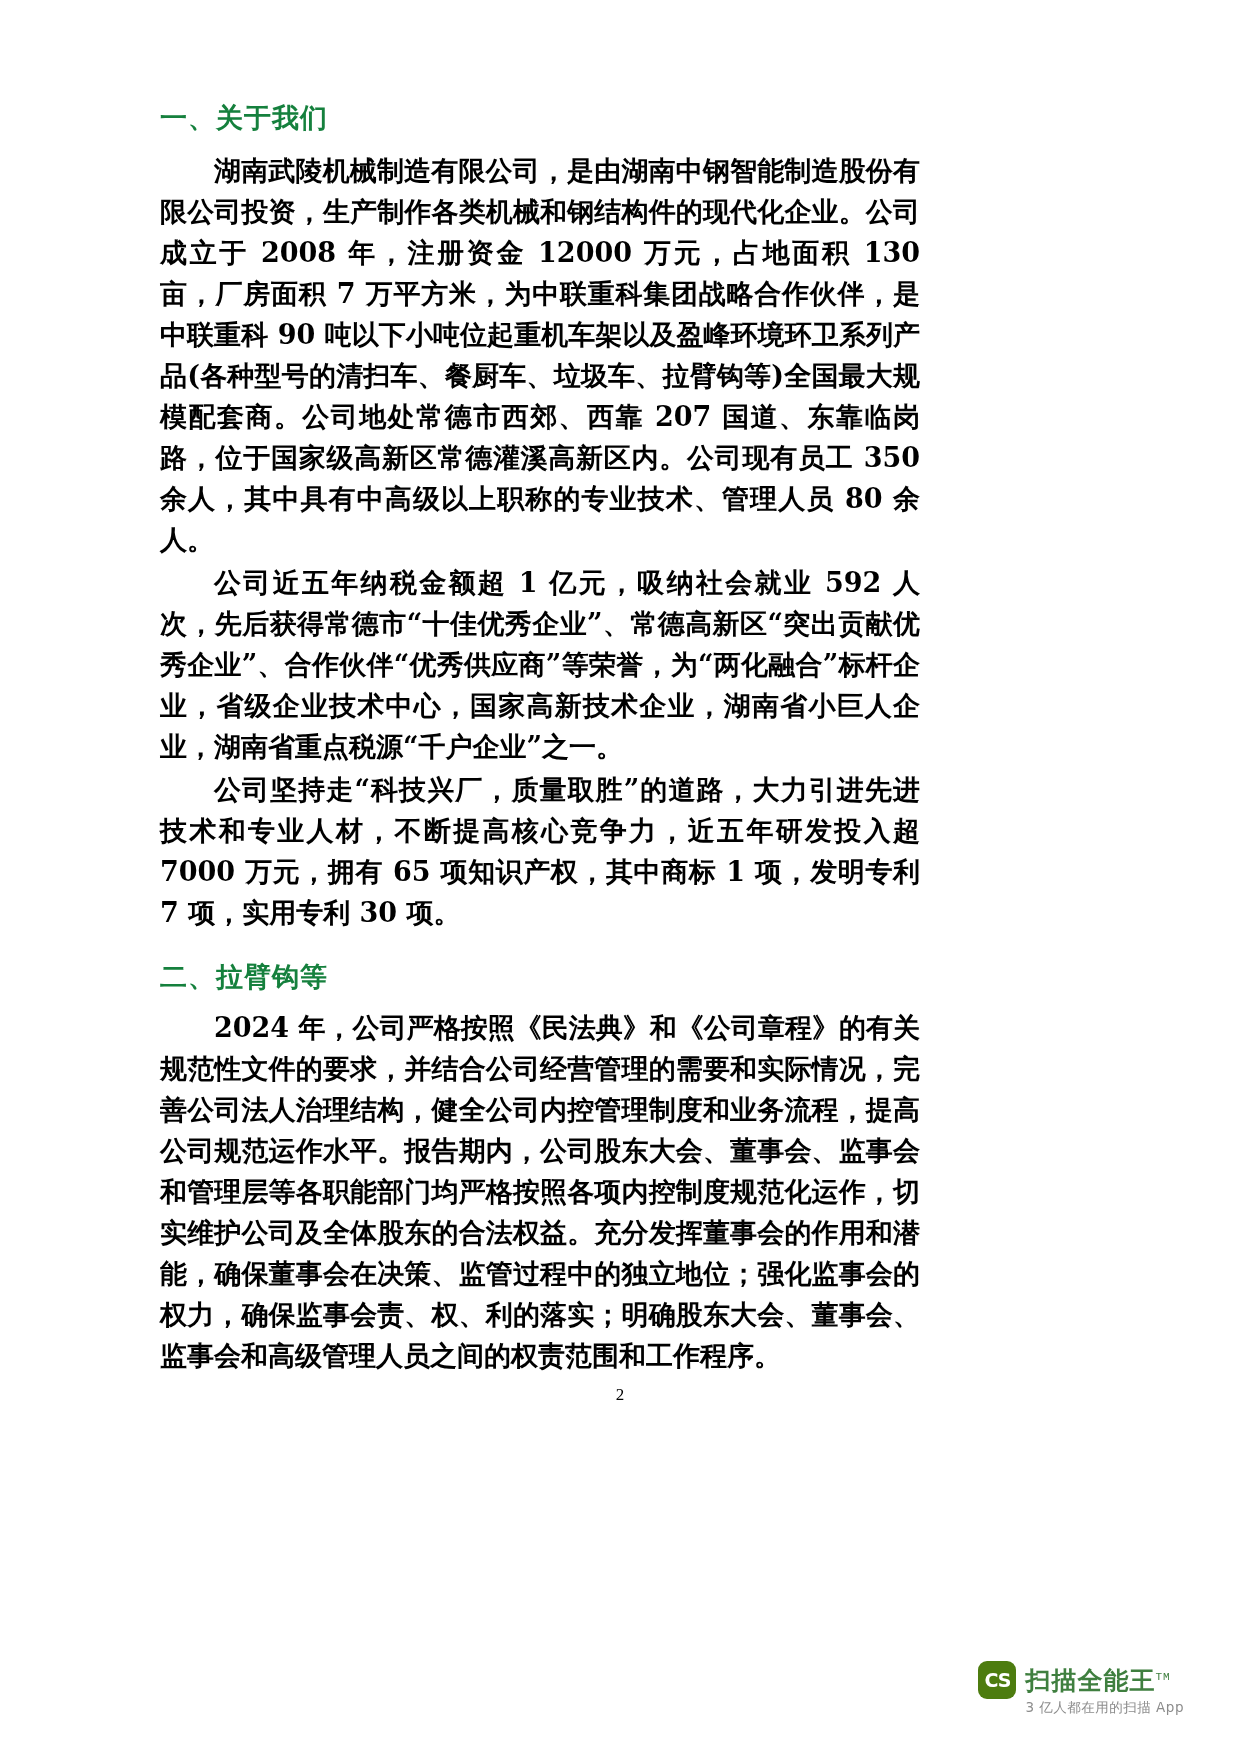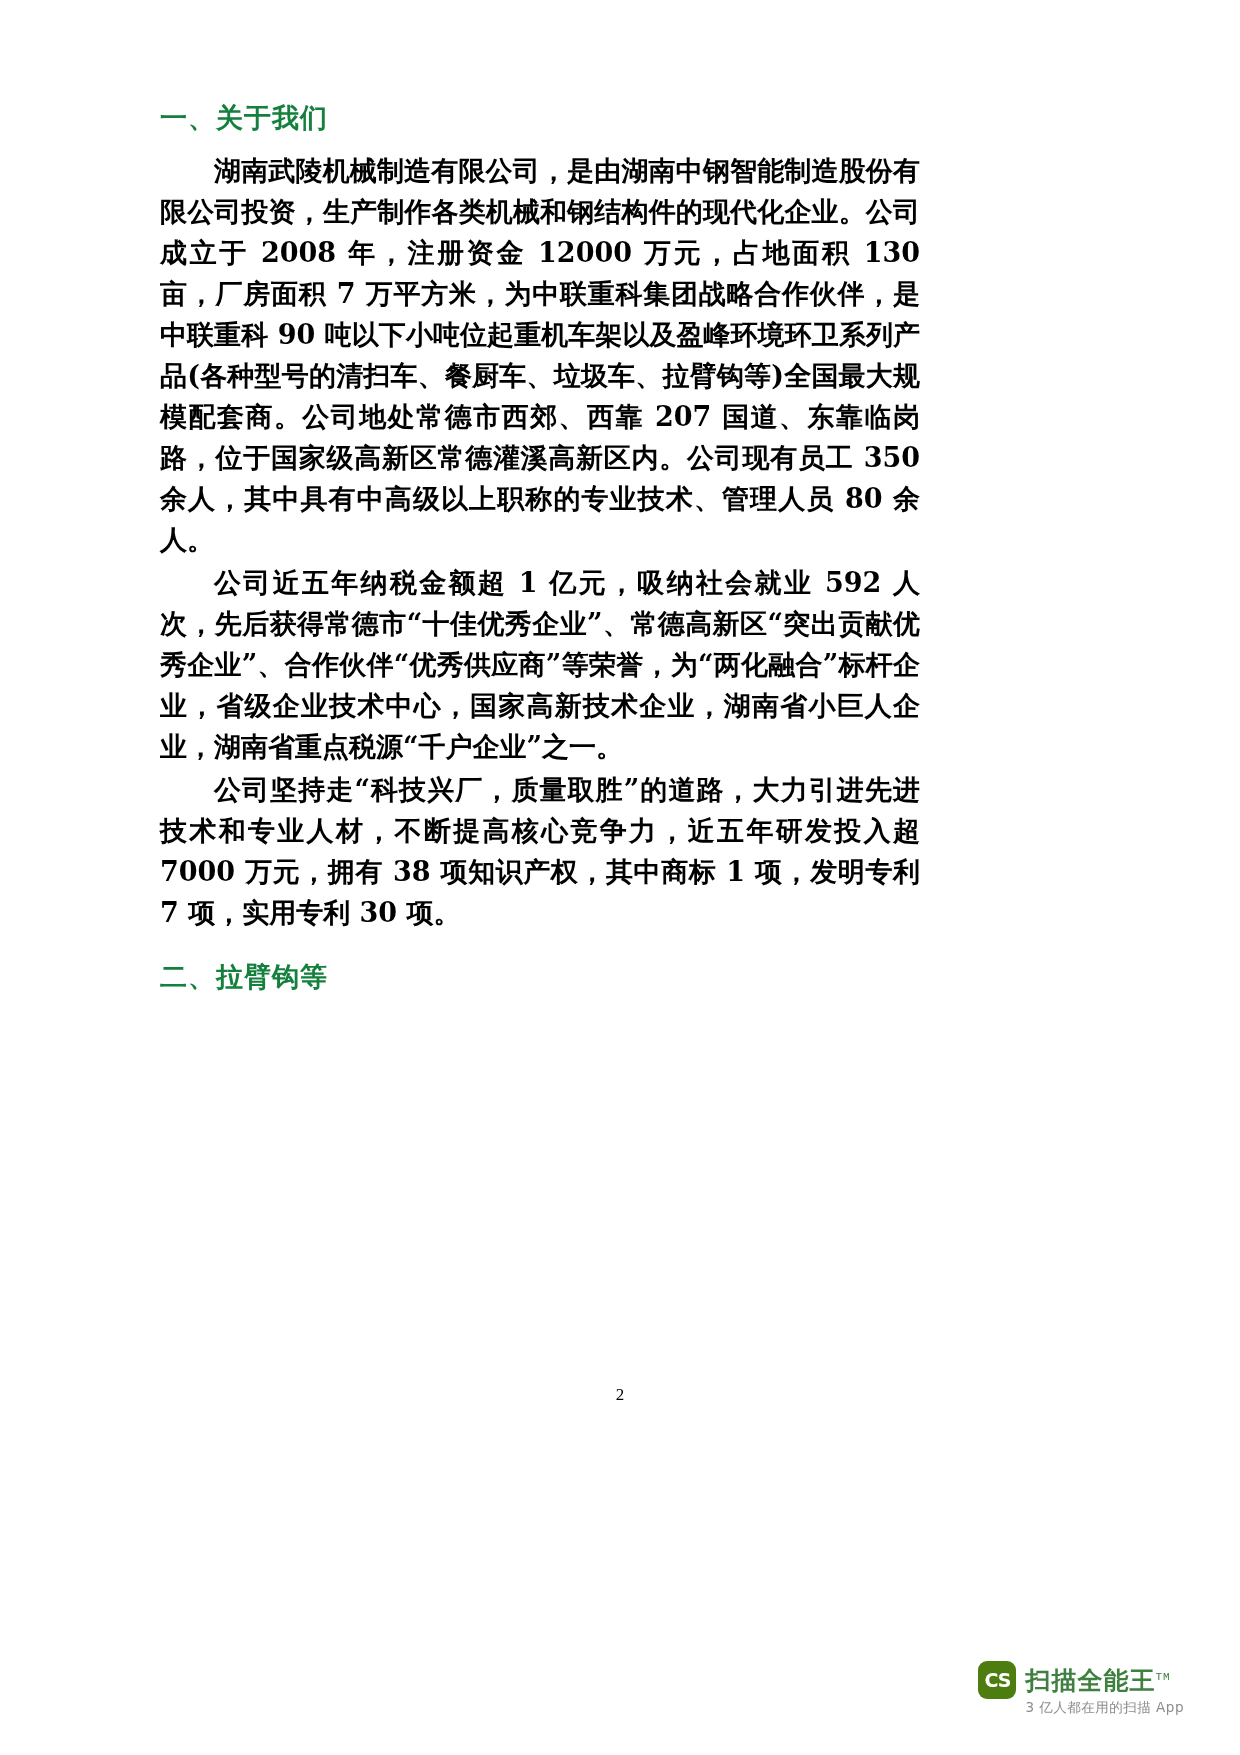--- a/index.html
+++ b/index.html
@@ -117,24 +117,25 @@
 <body>
 
 <div class="page">
 
   <div class="content">
 
     <h2 class="heading">一、关于我们</h2>
 
     <p class="para">湖南武陵机械制造有限公司，是由湖南中钢智能制造股份有限公司投资，生产制作各类机械和钢结构件的现代化企业。公司成立于 2008 年，注册资金 12000 万元，占地面积 130 亩，厂房面积 7 万平方米，为中联重科集团战略合作伙伴，是中联重科 90 吨以下小吨位起重机车架以及盈峰环境环卫系列产品(各种型号的清扫车、餐厨车、垃圾车、拉臂钩等)全国最大规模配套商。公司地处常德市西郊、西靠 207 国道、东靠临岗路，位于国家级高新区常德灌溪高新区内。公司现有员工 350 余人，其中具有中高级以上职称的专业技术、管理人员 80 余人。</p>
     <p class="para">公司近五年纳税金额超 1 亿元，吸纳社会就业 592 人次，先后获得常德市“十佳优秀企业”、常德高新区“突出贡献优秀企业”、合作伙伴“优秀供应商”等荣誉，为“两化融合”标杆企业，省级企业技术中心，国家高新技术企业，湖南省小巨人企业，湖南省重点税源“千户企业”之一。</p>
-    <p class="para">公司坚持走“科技兴厂，质量取胜”的道路，大力引进先进技术和专业人材，不断提高核心竞争力，近五年研发投入超 7000 万元，拥有 38 项知识产权，其中商标 1 项，发明专利 7 项，实用专利 30 项。</p>
+    <p class="para">公司坚持走“科技兴厂，质量取胜”的道路，大力引进先进技术和专业人材，不断提高核心竞争力，近五年研发投入超 7000 万元，拥有 65 项知识产权，其中商标 1 项，发明专利 7 项，实用专利 30 项。</p>
 
     <h2 class="heading second">二、拉臂钩等</h2>
 
+    <p class="para">2024 年，公司严格按照《民法典》和《公司章程》的有关规范性文件的要求，并结合公司经营管理的需要和实际情况，完善公司法人治理结构，健全公司内控管理制度和业务流程，提高公司规范运作水平。报告期内，公司股东大会、董事会、监事会和管理层等各职能部门均严格按照各项内控制度规范化运作，切实维护公司及全体股东的合法权益。充分发挥董事会的作用和潜能，确保董事会在决策、监管过程中的独立地位；强化监事会的权力，确保监事会责、权、利的落实；明确股东大会、董事会、监事会和高级管理人员之间的权责范围和工作程序。</p>
 
   </div>
 
   <div class="page-number">2</div>
 
   <div class="watermark">
     <div class="wm-row">
       <div class="wm-logo">CS</div>
       <div class="wm-title"><span>扫描全能王</span><span class="wm-tm">TM</span></div>
     </div>

